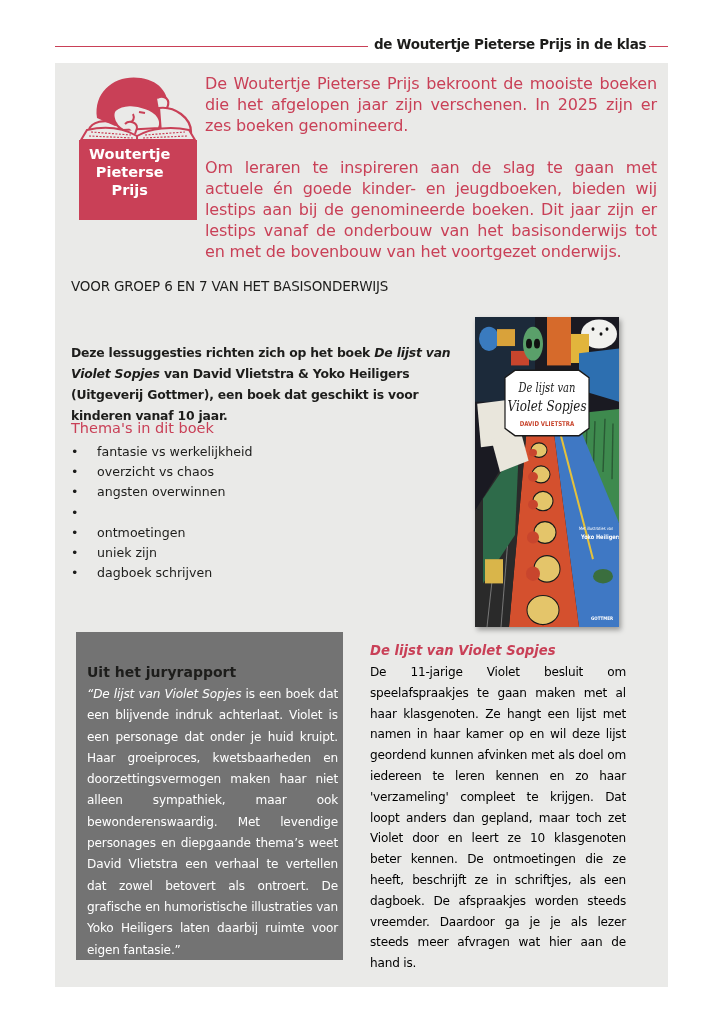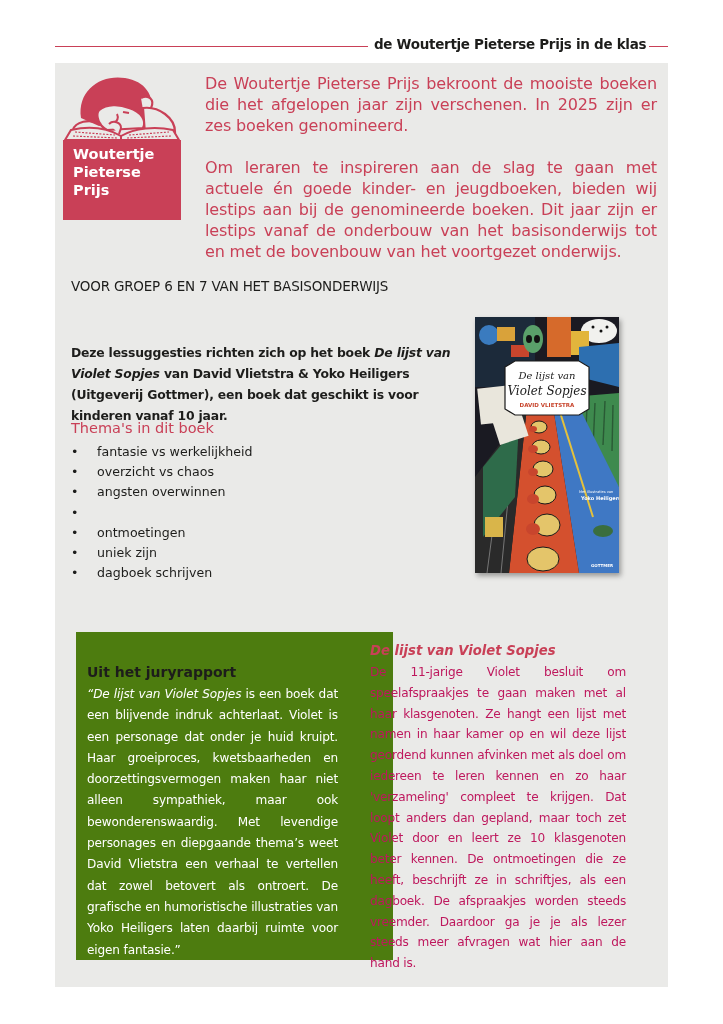--- a/index.html
+++ b/index.html
@@ -2,51 +2,51 @@
 <html><head>
 <meta charset="utf-8">
 <style>
   html, body { margin:0; padding:0; background:#ffffff; }
   body { width:723px; height:1024px; position:relative; overflow:hidden;
          font-family:"DejaVu Sans", sans-serif; color:#1d1d1b; }
   .header-rule { position:absolute; top:46px; height:1px; background:#c94057; }
   .header-title { position:absolute; top:36px; left:374px; font-size:13.5px; font-weight:bold;
                   color:#1d1d1b; white-space:nowrap; letter-spacing:-0.3px;text-align:center; }
   .panel { position:absolute; left:55px; top:63px; width:613px; height:924px; background:#eaeae8; }
-  .logo { position:absolute; left:4px; top:5px; width:126px; height:154px; }
+  .logo { position:absolute; left:20px; top:5px; width:126px; height:154px;text-align:center; }
   .logo svg { width:100%; height:100%; display:block; }
   .logo-text { position:absolute; left:14px; top:77px; color:#ffffff; font-weight:bold;
                font-size:14.5px; line-height:18px; }
   .logo-text div { white-space:nowrap; }
   .intro { position:absolute; left:150px; top:10px; width:452px; color:#c94057;
            font-size:16px; line-height:21px; text-align:justify; letter-spacing:-0.15px; }
   .intro p { margin:0 0 21px 0; }
   .title { position:absolute; left:16px; top:173px; font-size:34px; font-weight:bold;
            letter-spacing:-0.5px; line-height:38px; }
   .subtitle { position:absolute; left:16px; top:214px; font-size:13.5px; line-height:18px;
               letter-spacing:-0.2px; white-space:nowrap; }
   .lead { position:absolute; left:16px; top:253px; width:388px; font-size:12.4px; font-weight:bold;
           line-height:21px; letter-spacing:-0.2px;margin-top:26px; }
   .themes-heading { position:absolute; left:16px; top:357px; color:#c94057; font-size:14.5px; }
   .themes { position:absolute; left:16px; top:379px; margin:0; padding:0; list-style:none; }
   .themes li { font-size:12.6px; line-height:20.2px; white-space:nowrap; display:flex; }
   .themes li .bullet { width:26px; flex:none; }
-  .cover { position:absolute; left:420px; top:254px; width:144px; height:256px;
+  .cover { position:absolute; left:420px; top:254px; width:144px; height:310px;
            box-shadow:2px 3px 5px rgba(0,0,0,0.35); overflow:hidden; }
   .cover svg { display:block; width:100%; height:100%; }
-  .jury { position:absolute; left:21px; top:569px; width:317px; height:328px; background:#4d7c0f;
+  .jury { position:absolute; left:21px; top:569px; width:267px; height:328px; background:#737373;
           color:#ffffff; }
   .jury-heading { position:absolute; left:11px; top:32px; color:#1d1d1b; font-weight:bold;
                   font-size:14px; white-space:nowrap; }
   .jury-body { position:absolute; left:11px; top:52px; width:251px; font-size:12.1px; line-height:21.3px;
                text-align:justify; letter-spacing:-0.15px; }
   .summary-heading { position:absolute; left:315px; top:580px; color:#c94057; font-weight:bold;
                      font-style:italic; font-size:13.2px; white-space:nowrap; }
   .summary-body { position:absolute; left:315px; top:599px; width:256px; font-size:12.1px; line-height:20.8px;
-                  text-align:justify; letter-spacing:-0.2px; color:#be185d; }
+                  text-align:justify; letter-spacing:-0.2px; color:#000000; }
 </style>
 </head>
 <body>
 
 <div class="header-rule" style="left:55px; width:313px;"></div>
 <div class="header-title">de Woutertje Pieterse Prijs in de klas</div>
 <div class="header-rule" style="left:649px; width:19px;"></div>
 
 <div class="panel">
 

